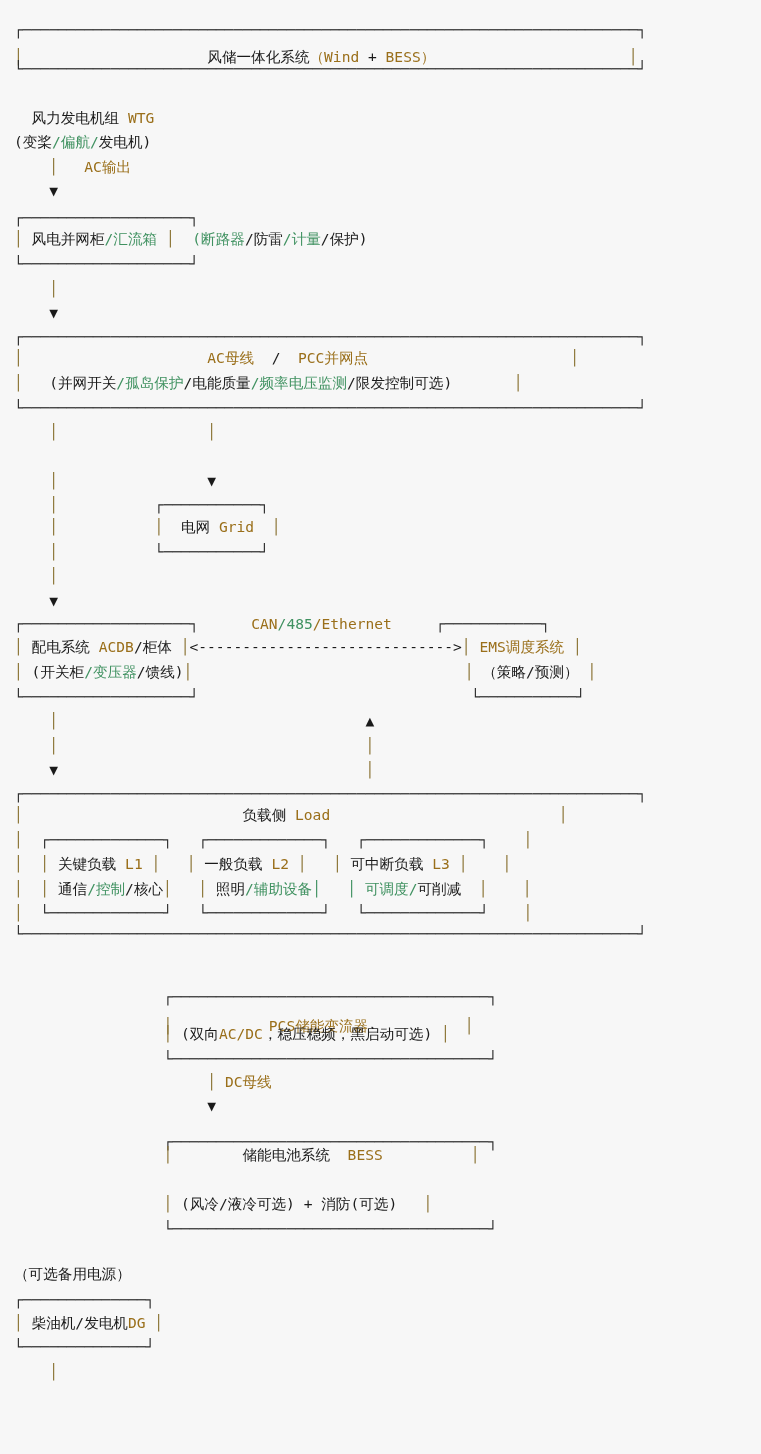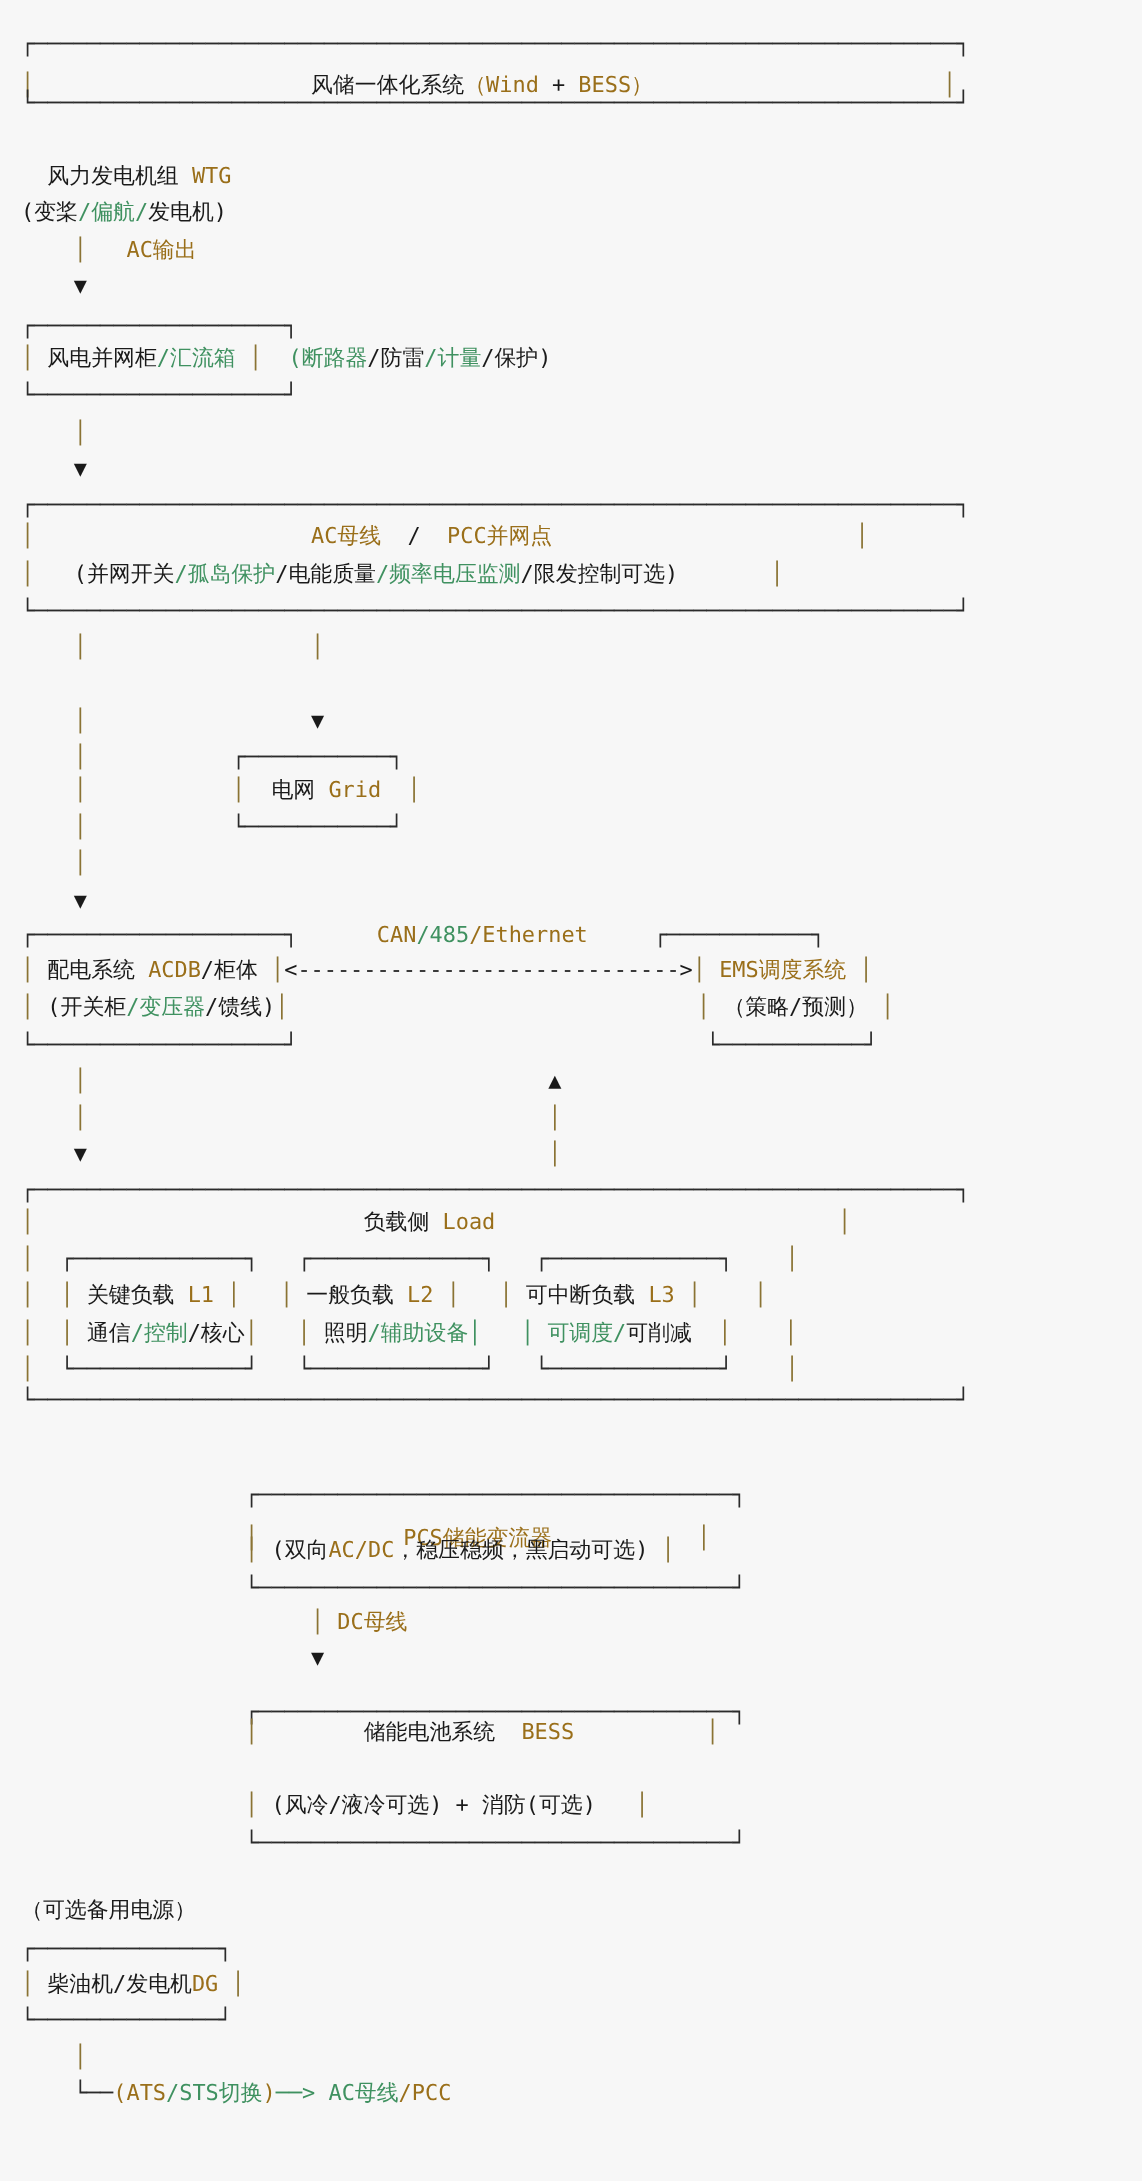--- a/index.html
+++ b/index.html
@@ -87,14 +87,13 @@
     <div class="line" style="top: 1094px;"><span class="k">                      </span><span class="ar">▼</span></div>
     <div class="line" style="top: 1130px;"><span class="k">                 </span><span class="b">┌────────────────────────────────────┐</span></div>
     <div class="line" style="top: 1143px;"><span class="k">                 </span><span class="p">│</span><span class="k">        </span><span class="k">储能电池系统</span><span class="k">  </span><span class="o">BESS</span><span class="k">          </span><span class="p">│</span></div>
     <div class="line" style="top: 1192px;"><span class="k">                 </span><span class="p">│ </span><span class="k">(</span><span class="k">风冷</span><span class="k">/</span><span class="k">液冷可选</span><span class="k">)</span><span class="k"> + </span><span class="k">消防</span><span class="k">(</span><span class="k">可选</span><span class="k">)</span><span class="k">   </span><span class="p">│</span></div>
     <div class="line" style="top: 1217px;"><span class="k">                 </span><span class="b">└────────────────────────────────────┘</span></div>
     <div class="line" style="top: 1262px;"><span class="k">（可选备用电源）</span></div>
     <div class="line" style="top: 1288px;"><span class="b">┌──────────────┐</span></div>
     <div class="line" style="top: 1311px;"><span class="p">│ </span><span class="k">柴油机</span><span class="k">/</span><span class="k">发电机</span><span class="o">DG</span><span class="k"> </span><span class="p">│</span></div>
     <div class="line" style="top: 1335px;"><span class="b">└──────────────┘</span></div>
     <div class="line" style="top: 1360px;"><span class="k">    </span><span class="p">│</span></div>
-    <div class="line" style="top: 1384px;"><span class="k">    </span><span class="b">└──</span><span class="o">(</span><span class="o">ATS</span><span class="g">/</span><span class="g">STS</span><span class="g">切换</span><span class="o">)</span><span class="g">──&gt;</span><span class="k"> </span><span class="g">AC母线</span><span class="o">/</span><span class="o">PCC</span></div>
   </div>
 
 </body></html>

